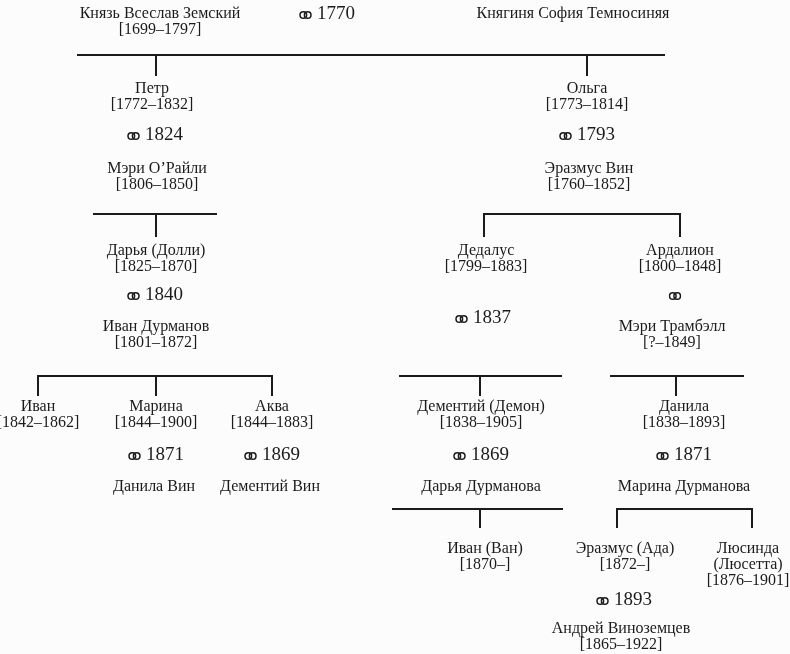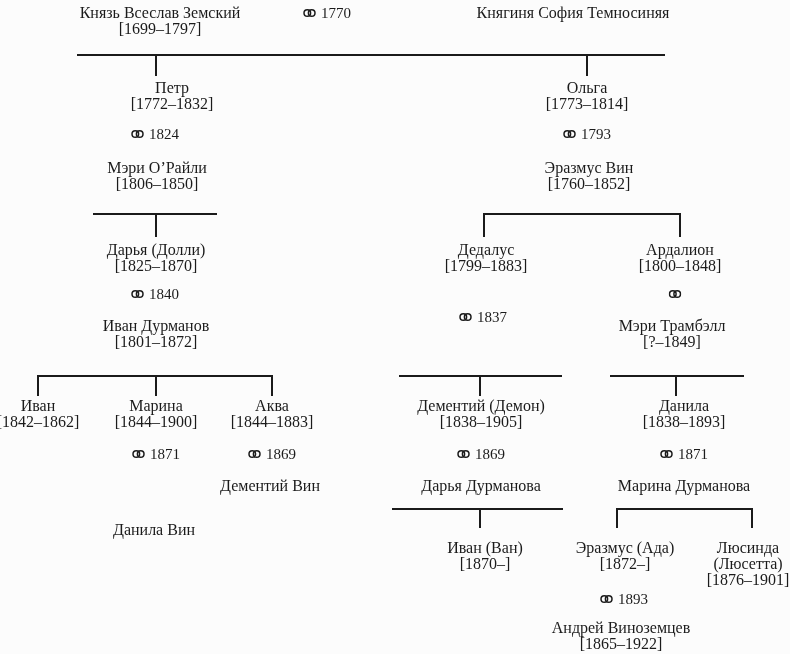--- a/index.html
+++ b/index.html
@@ -17,43 +17,42 @@
     transform: translateX(-50%);
     text-align: center;
     white-space: nowrap;
     font-size: 16px;
     line-height: 16px;
   }
   .marriage {
     position: absolute;
     transform: translateX(-50%);
     display: flex;
-    align-items: center;
     gap: 5px;
     white-space: nowrap;
-    font-size: 15px;
+    font-size: 19px;
     line-height: 15px;
   }
   .rings { display: inline-block; margin-top: 1px; }
   .bar  { position: absolute; height: 2px; background: #1b1b1b; }
   .tick { position: absolute; width: 2px;  background: #1b1b1b; }
 </style>
 </head>
 <body>
 
 <div class="page">
   <div>
       <div class="person" style="left: 160px; top: 5px;">
         <div class="pline">Князь Всеслав Земский</div>
         <div class="pline">[1699–1797]</div>
       </div>
       <div class="person" style="left: 573px; top: 5px;">
         <div class="pline">Княгиня София Темносиняя</div>
       </div>
-      <div class="person" style="left: 172px; top: 80px;">
+      <div class="person" style="left: 152px; top: 80px;">
         <div class="pline">Петр</div>
         <div class="pline">[1772–1832]</div>
       </div>
       <div class="person" style="left: 587px; top: 80px;">
         <div class="pline">Ольга</div>
         <div class="pline">[1773–1814]</div>
       </div>
       <div class="person" style="left: 157px; top: 160px;">
         <div class="pline">Мэри О’Райли</div>
         <div class="pline">[1806–1850]</div>
@@ -97,21 +96,21 @@
         <div class="pline">[1844–1883]</div>
       </div>
       <div class="person" style="left: 481px; top: 398px;">
         <div class="pline">Дементий (Демон)</div>
         <div class="pline">[1838–1905]</div>
       </div>
       <div class="person" style="left: 684px; top: 398px;">
         <div class="pline">Данила</div>
         <div class="pline">[1838–1893]</div>
       </div>
-      <div class="person" style="left: 154px; top: 478px; margin-top: 44px;">
+      <div class="person" style="left: 154px; top: 478px;">
         <div class="pline">Данила Вин</div>
       </div>
       <div class="person" style="left: 270px; top: 478px;">
         <div class="pline">Дементий Вин</div>
       </div>
       <div class="person" style="left: 481px; top: 478px;">
         <div class="pline">Дарья Дурманова</div>
       </div>
       <div class="person" style="left: 684px; top: 478px;">
         <div class="pline">Марина Дурманова</div>

